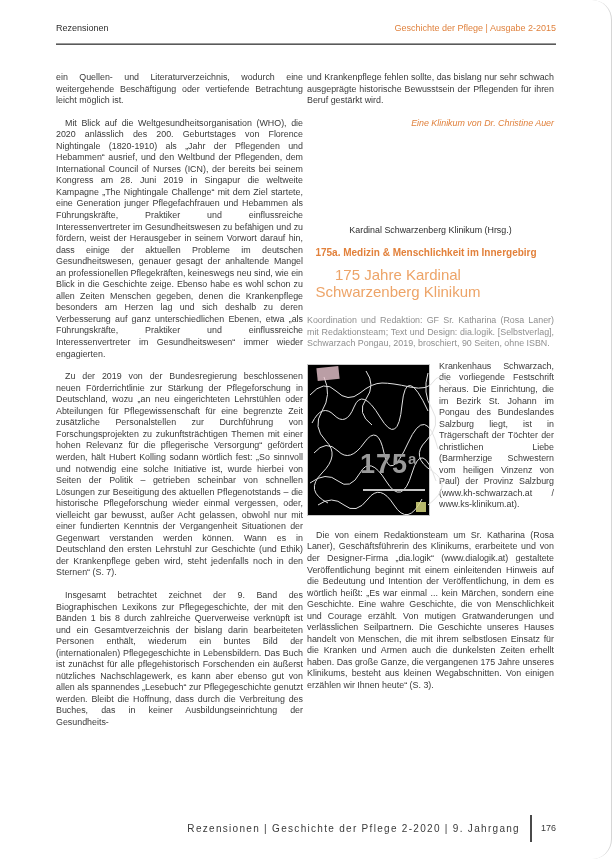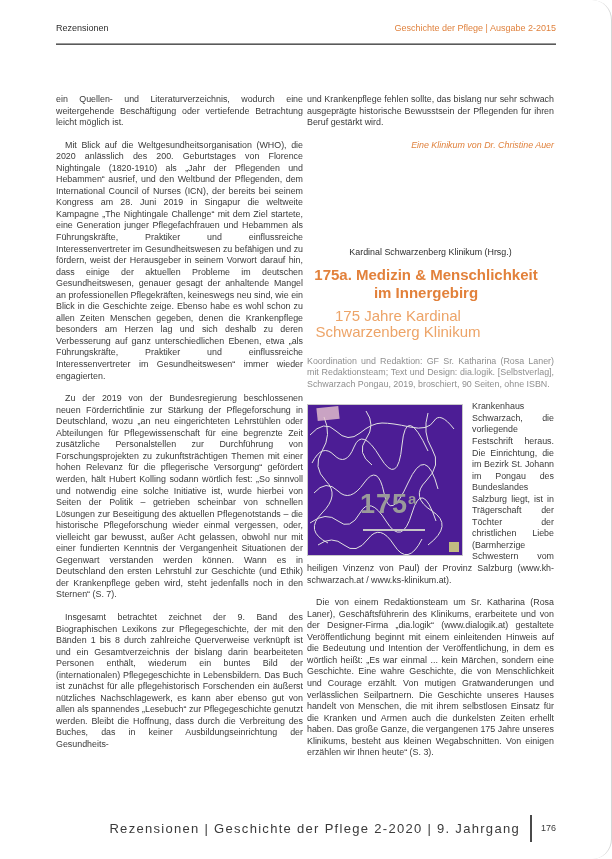--- a/index.html
+++ b/index.html
@@ -22,50 +22,50 @@
   }
   .header-left { color:#2e2e2e; }
   .header-right { color:#e0823e; }
   .header-rule {
     position:absolute; top:43px; left:56px; right:55px;
     height:2px; background:#5a5a5a;
     border-top:1px solid #9a9a9a;
   }
   
   .columns {
-    position:absolute; top:94px; left:56px; width:502px;
+    position:absolute; top:72px; left:56px; width:502px;
     display:flex; gap:4px;
   }
   .col { width:247px; font-size:8.9px; line-height:11.55px; text-align:justify; color:#3a3a3a; }
   .col p { margin:0 0 11px 0; }
   .indent { text-indent:9px; }
   
   .byline {
     text-align:right; font-style:italic; color:#e0823e;
     margin-top:1px; margin-bottom:0;
   }
   .review-head { margin-top:96px; text-align:center; }
   .editor-line { font-size:8.9px; color:#2e2e2e; margin-bottom:7px; }
   .review-title {
     color:#e2813b; font-weight:bold;
-    font-size:15px; line-height:18.5px;
+    font-size:10px; line-height:18.5px;
     max-width:238px; margin-bottom:5px;
   }
   .review-subtitle {
     color:#eda468; font-weight:normal;
     font-size:15px; line-height:16.5px;
     max-width:182px; margin-bottom:15px;
   }
   .biblio { color:#8f8f8f; margin-bottom:12px; }
   
   .cover {
-    float:left; width:156px; height:152px;
+    float:left; width:123px; height:152px;
     margin:3px 9px 3px 0;
     border:1px solid #c9c9c9;
-    background:#4c1d95;
+    background:#000000;
     position:relative;
   }
   .cover svg { position:absolute; top:0; left:0; }
   .cover-number {
     position:absolute; top:88px; left:52px;
     font-size:27px; font-weight:bold; color:#9a9a9a;
     letter-spacing:1px;
   }
   .cover-sup { font-size:15px; vertical-align:9px; font-weight:bold; color:#9a9a9a; }
   .cover-caption {
@@ -82,21 +82,21 @@
     width:10px; height:10px; background:#d6d77e; opacity:.85;
   }
   .clear { clear:both; }
   
   .footer {
     position:absolute; top:813px; left:0; right:55px;
     display:flex; justify-content:flex-end; align-items:center;
     height:30px;
   }
   .footer-text {
-    font-size:13px; letter-spacing:1.3px; color:#3a3a3a;
+    font-size:10px; letter-spacing:1.3px; color:#3a3a3a;
     margin-right:10px;
   }
   .footer-divider { width:2px; height:27px; background:#4a4a4a; margin-right:9px; }
   .footer-page { font-size:9px; color:#3a3a3a; }
 </style>
 </head>
 <body>
 
 <div class="page">
 

